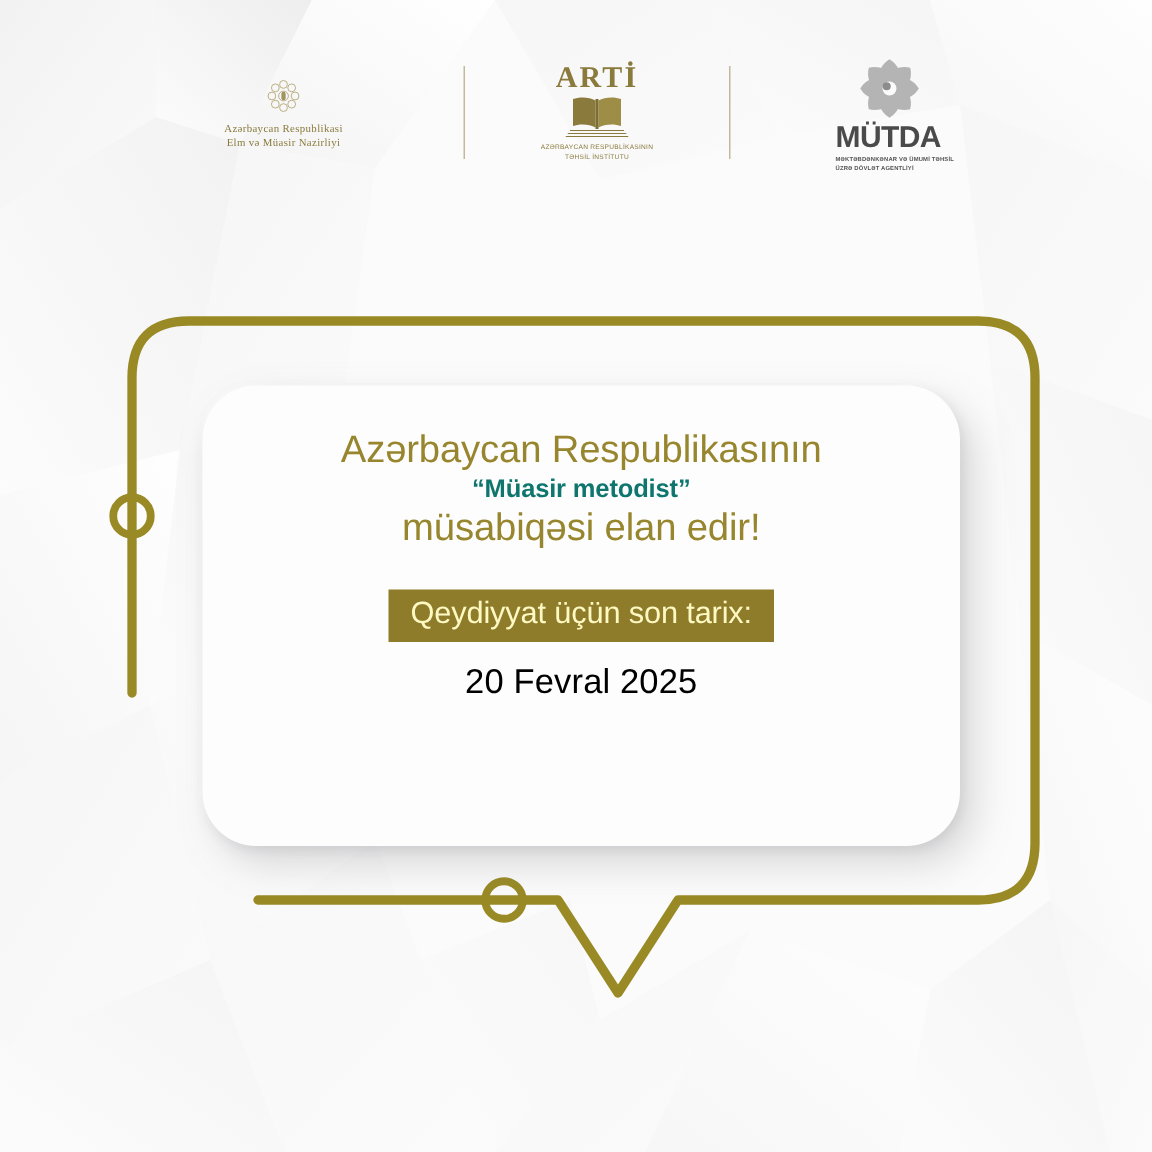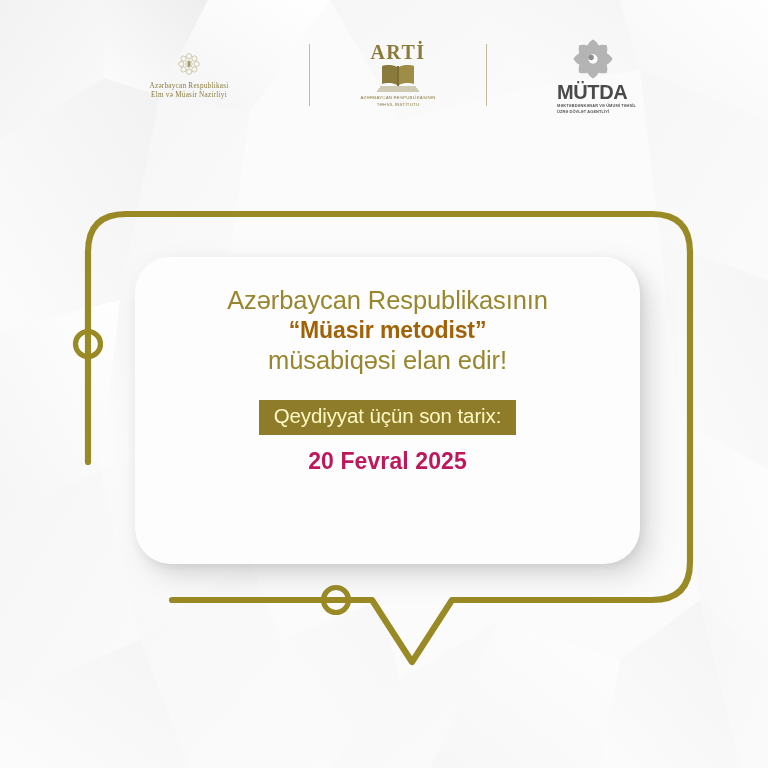--- a/index.html
+++ b/index.html
@@ -78,30 +78,30 @@
                 -1px -1px 3px rgba(255,255,255,.9);
     display:flex; flex-direction:column; align-items:center;
     padding-top:28px;
   }
 
   .headline {
     color:#98862f; font-size:25.5px; line-height:1.23;
     text-align:center; letter-spacing:-.1px; font-weight:400;
   }
   .headline-bold {
-    color:#a16207; font-size:23px; font-weight:700;
+    color:#0f766e; font-size:17px; font-weight:700;
     text-align:right; line-height:1.23; letter-spacing:-.1px;
   }
   #deadline-banner {
     margin-top:24px; background:#8e7c2a; color:#fef9c3;
     font-size:20.5px; padding:5px 15px 7px 15px; line-height:1.12;
     letter-spacing:-.1px; white-space:nowrap;
   }
   #deadline-date {
-    margin-top:13px; color:#be185d; font-size:23px; font-weight:700;
+    margin-top:13px; color:#000000; font-size:23px; font-weight:400;
     letter-spacing:.1px;
   }
 </style>
 </head>
 <body>
 
 <div id="bg-layer">
   <svg viewBox="0 0 768 768" xmlns="http://www.w3.org/2000/svg">
     <defs>
       <linearGradient id="gA" x1="0" y1="0" x2="1" y2="1">

